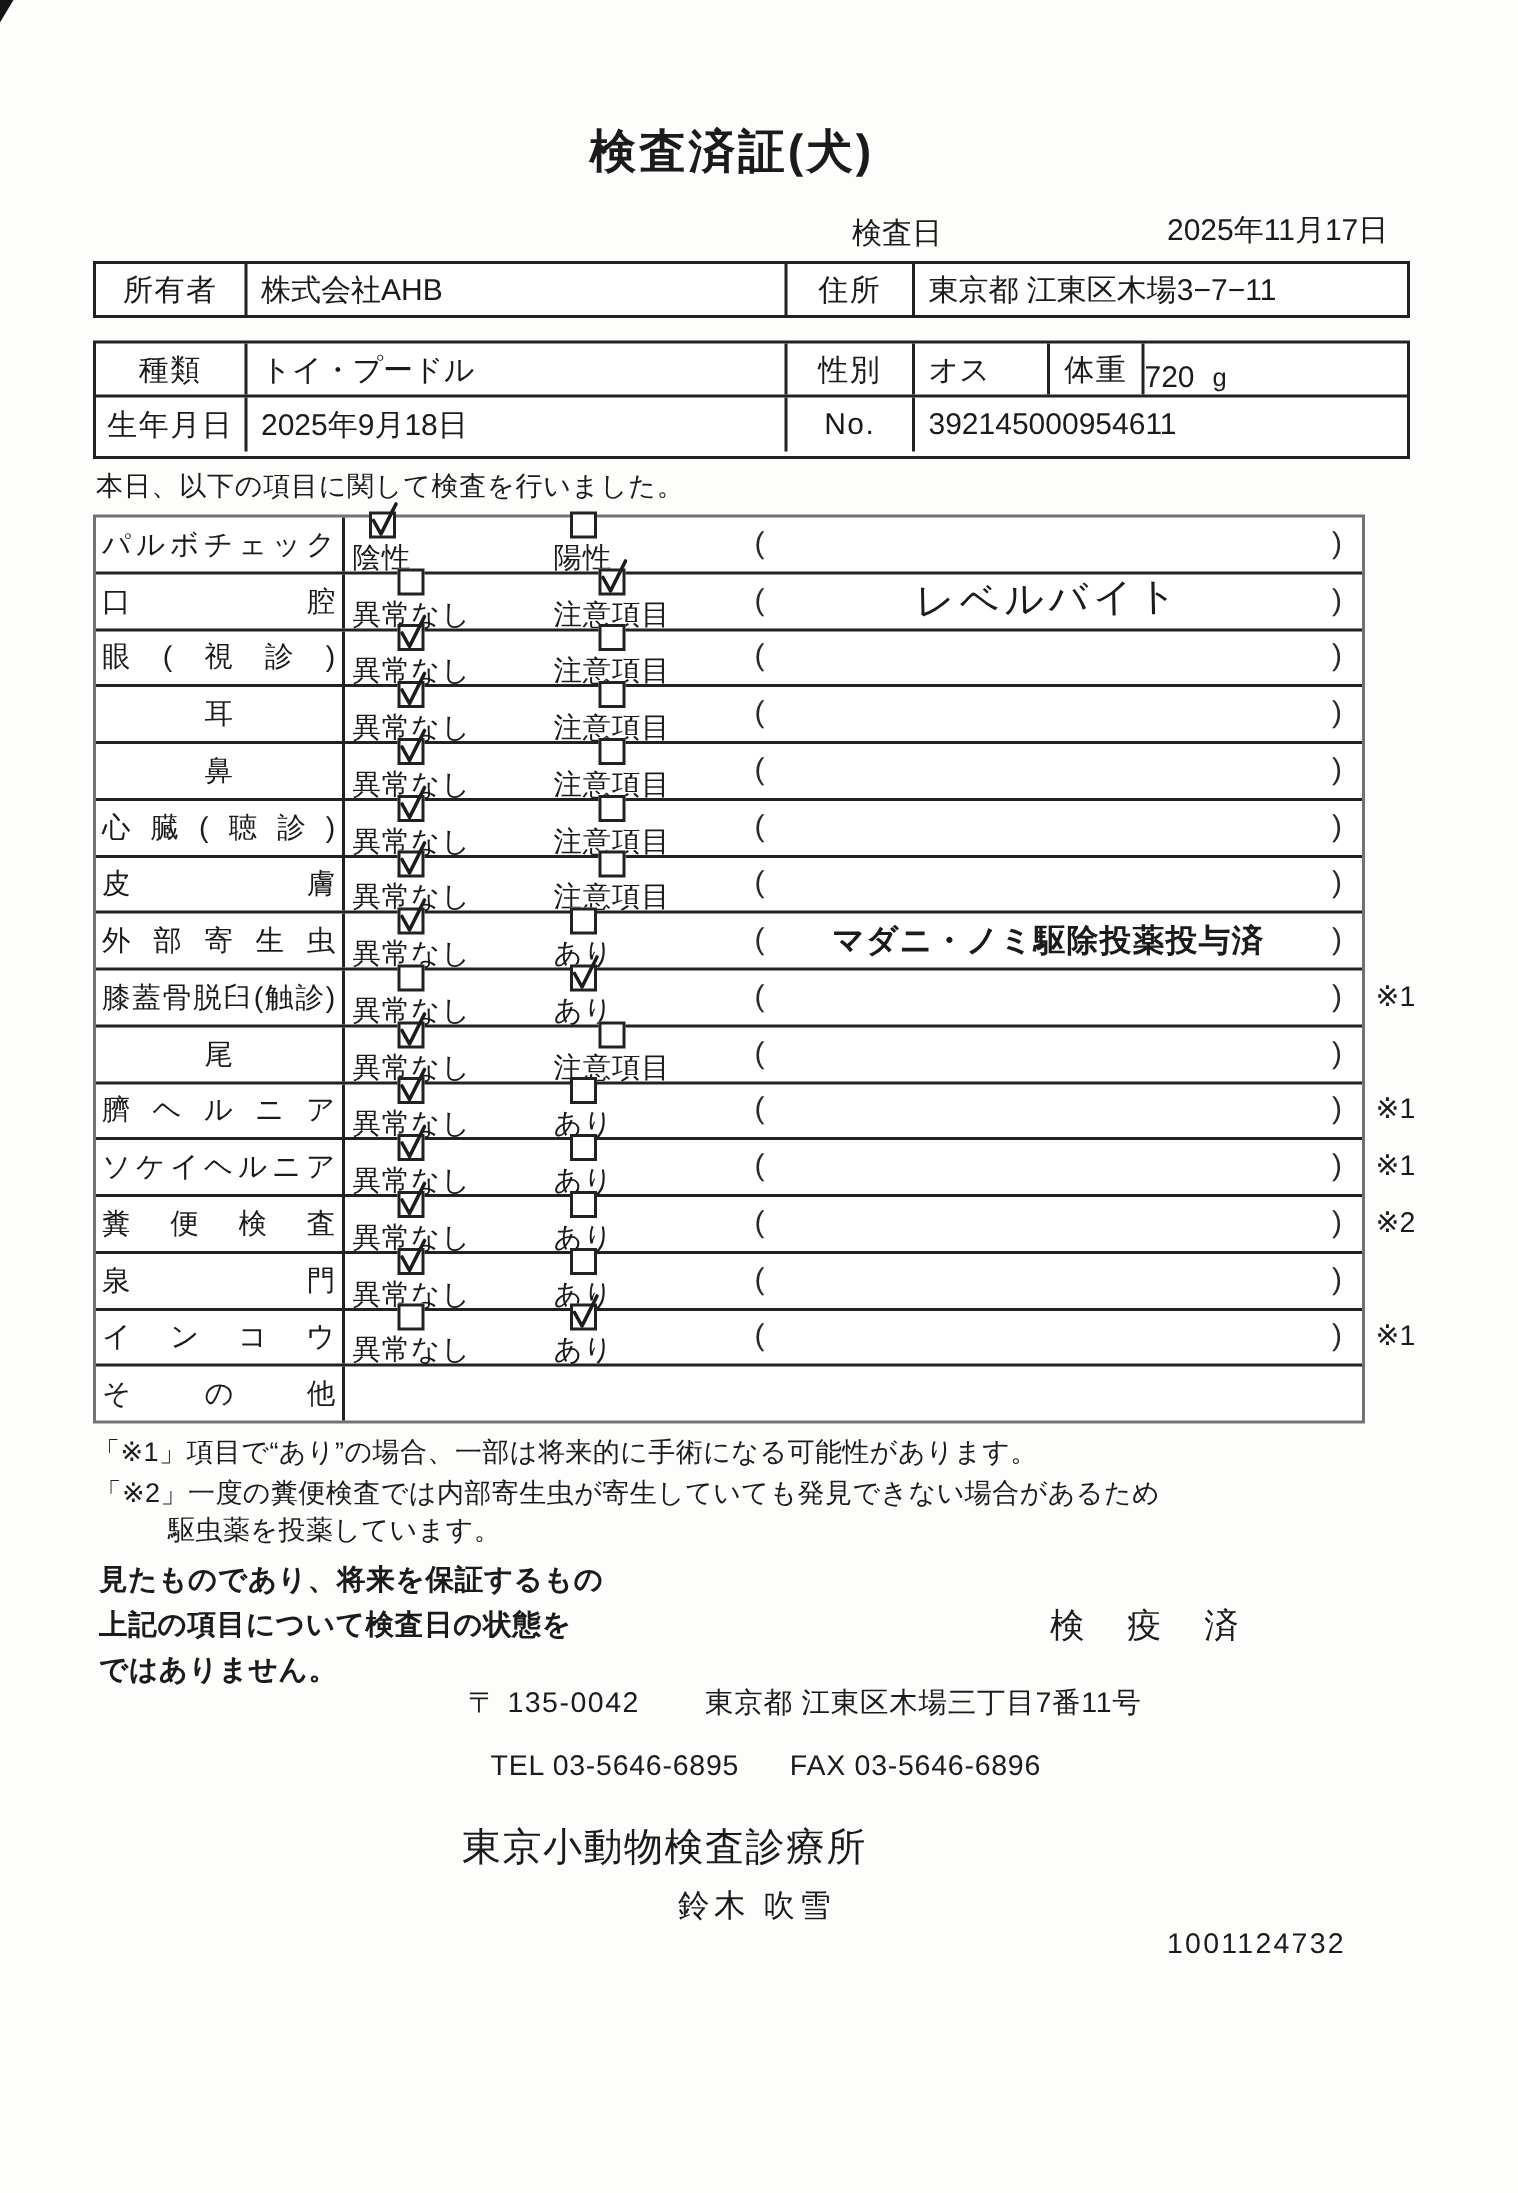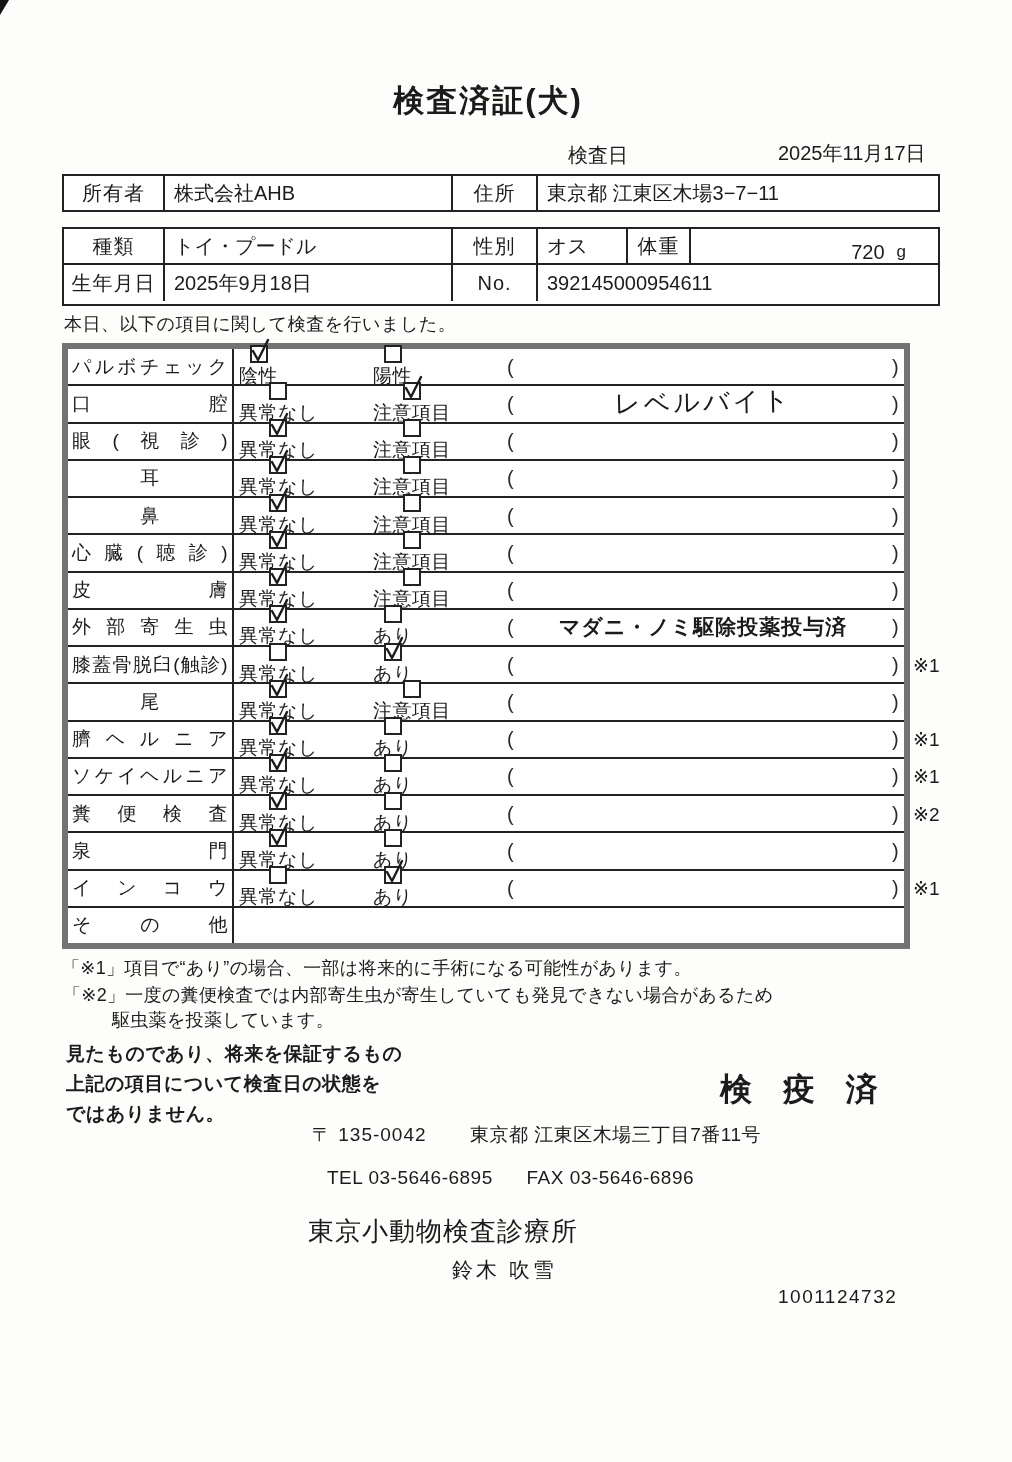--- a/index.html
+++ b/index.html
@@ -22,33 +22,33 @@
     font-size:20px;overflow:hidden;white-space:nowrap;}
   .cell:last-child{border-right:none;}
   .cell.lab{justify-content:center;letter-spacing:1px;}
   .cell.val{padding-left:9px;}
   .tableA{left:62px;top:174px;width:878px;height:38px;}
   .tableA .trow{height:34px;}
   .tableB{left:62px;top:227px;width:878px;height:79px;}
   .tableB .trow{height:36px;}
   .tableB .trow:first-child{border-bottom:2px solid #222;}
   .w-lab{width:101px;flex:none;}
-  .w-v1{width:288px;flex:none;}
+  .w-v1{width:360px;flex:none;}
   .w-l2{width:85px;flex:none;}
   .w-sex{width:90px;flex:none;}
   .w-wl{width:63px;flex:none;}
   .grow{flex:1;}
-  .weight-cell{justify-content:flex-end;padding-right:28px;margin-top:12px;}
+  .weight-cell{padding-right:12px;margin-top:12px;}
   .weight-unit{font-size:17px;margin-left:12px;margin-right:4px;}
 
   .intro{position:absolute;left:64px;top:312px;font-size:18px;letter-spacing:0.5px;}
 
   
   .ctable{position:absolute;left:62px;top:343px;width:848px;height:606px;
-    border:6px solid #737373;box-sizing:border-box;display:flex;flex-direction:column;background:#fff;}
+    border:2px solid #737373;box-sizing:border-box;display:flex;flex-direction:column;background:#fff;}
   .crow{flex:1;display:flex;border-bottom:2px solid #222;position:relative;min-height:0;}
   .crow:last-child{border-bottom:none;}
   .c-label{width:166px;flex:none;border-right:2px solid #222;box-sizing:border-box;
     font-size:19px;padding:0 4px;display:flex;align-items:center;}
   .c-label > span{display:block;width:100%;text-align:justify;text-align-last:justify;
     white-space:nowrap;letter-spacing:0.5px;}
   .c-label.single > span{text-align:center;text-align-last:center;}
   .c-body{flex:1;position:relative;}
   .opt{position:absolute;top:50%;transform:translateY(-50%);display:flex;align-items:center;flex-direction:column;}
   .o1{left:5px;} .o2{left:139px;justify-content:flex-end;}
@@ -65,22 +65,22 @@
   .ref{position:absolute;left:calc(100% + 9px);top:50%;transform:translateY(-50%);
     font-size:19px;white-space:nowrap;}
 
   .fn{position:absolute;font-size:18px;letter-spacing:0.3px;}
   .fn1{left:62px;top:956px;}
   .fn2{left:63px;top:983px;}
   .fn3{left:112px;top:1008px;}
 
   .disclaimer{position:absolute;left:66px;top:1039px;font-size:19px;font-weight:bold;
     line-height:30px;letter-spacing:0.5px;}
-  .stamp{position:absolute;left:700px;top:1068px;font-size:32px;letter-spacing:11px;
-    font-weight:700;margin-left:20px;}
+  .stamp{position:absolute;left:700px;top:1068px;font-size:23px;letter-spacing:11px;
+    font-weight:400;}
   .postal{position:absolute;left:312px;top:1122px;font-size:19px;letter-spacing:1px;}
   .addr2{position:absolute;left:470px;top:1122px;font-size:19px;letter-spacing:0.5px;}
   .telfax{position:absolute;left:327px;top:1167px;font-size:19px;letter-spacing:0.5px;}
   .telfax .fax{margin-left:28px;}
   .clinic{position:absolute;left:308px;top:1214px;font-size:26px;letter-spacing:1px;}
   .examiner{position:absolute;left:452px;top:1256px;font-size:21px;letter-spacing:3px;}
   .serial{position:absolute;left:778px;top:1286px;font-size:19px;letter-spacing:1.5px;}
 </style>
 </head>
 <body>

